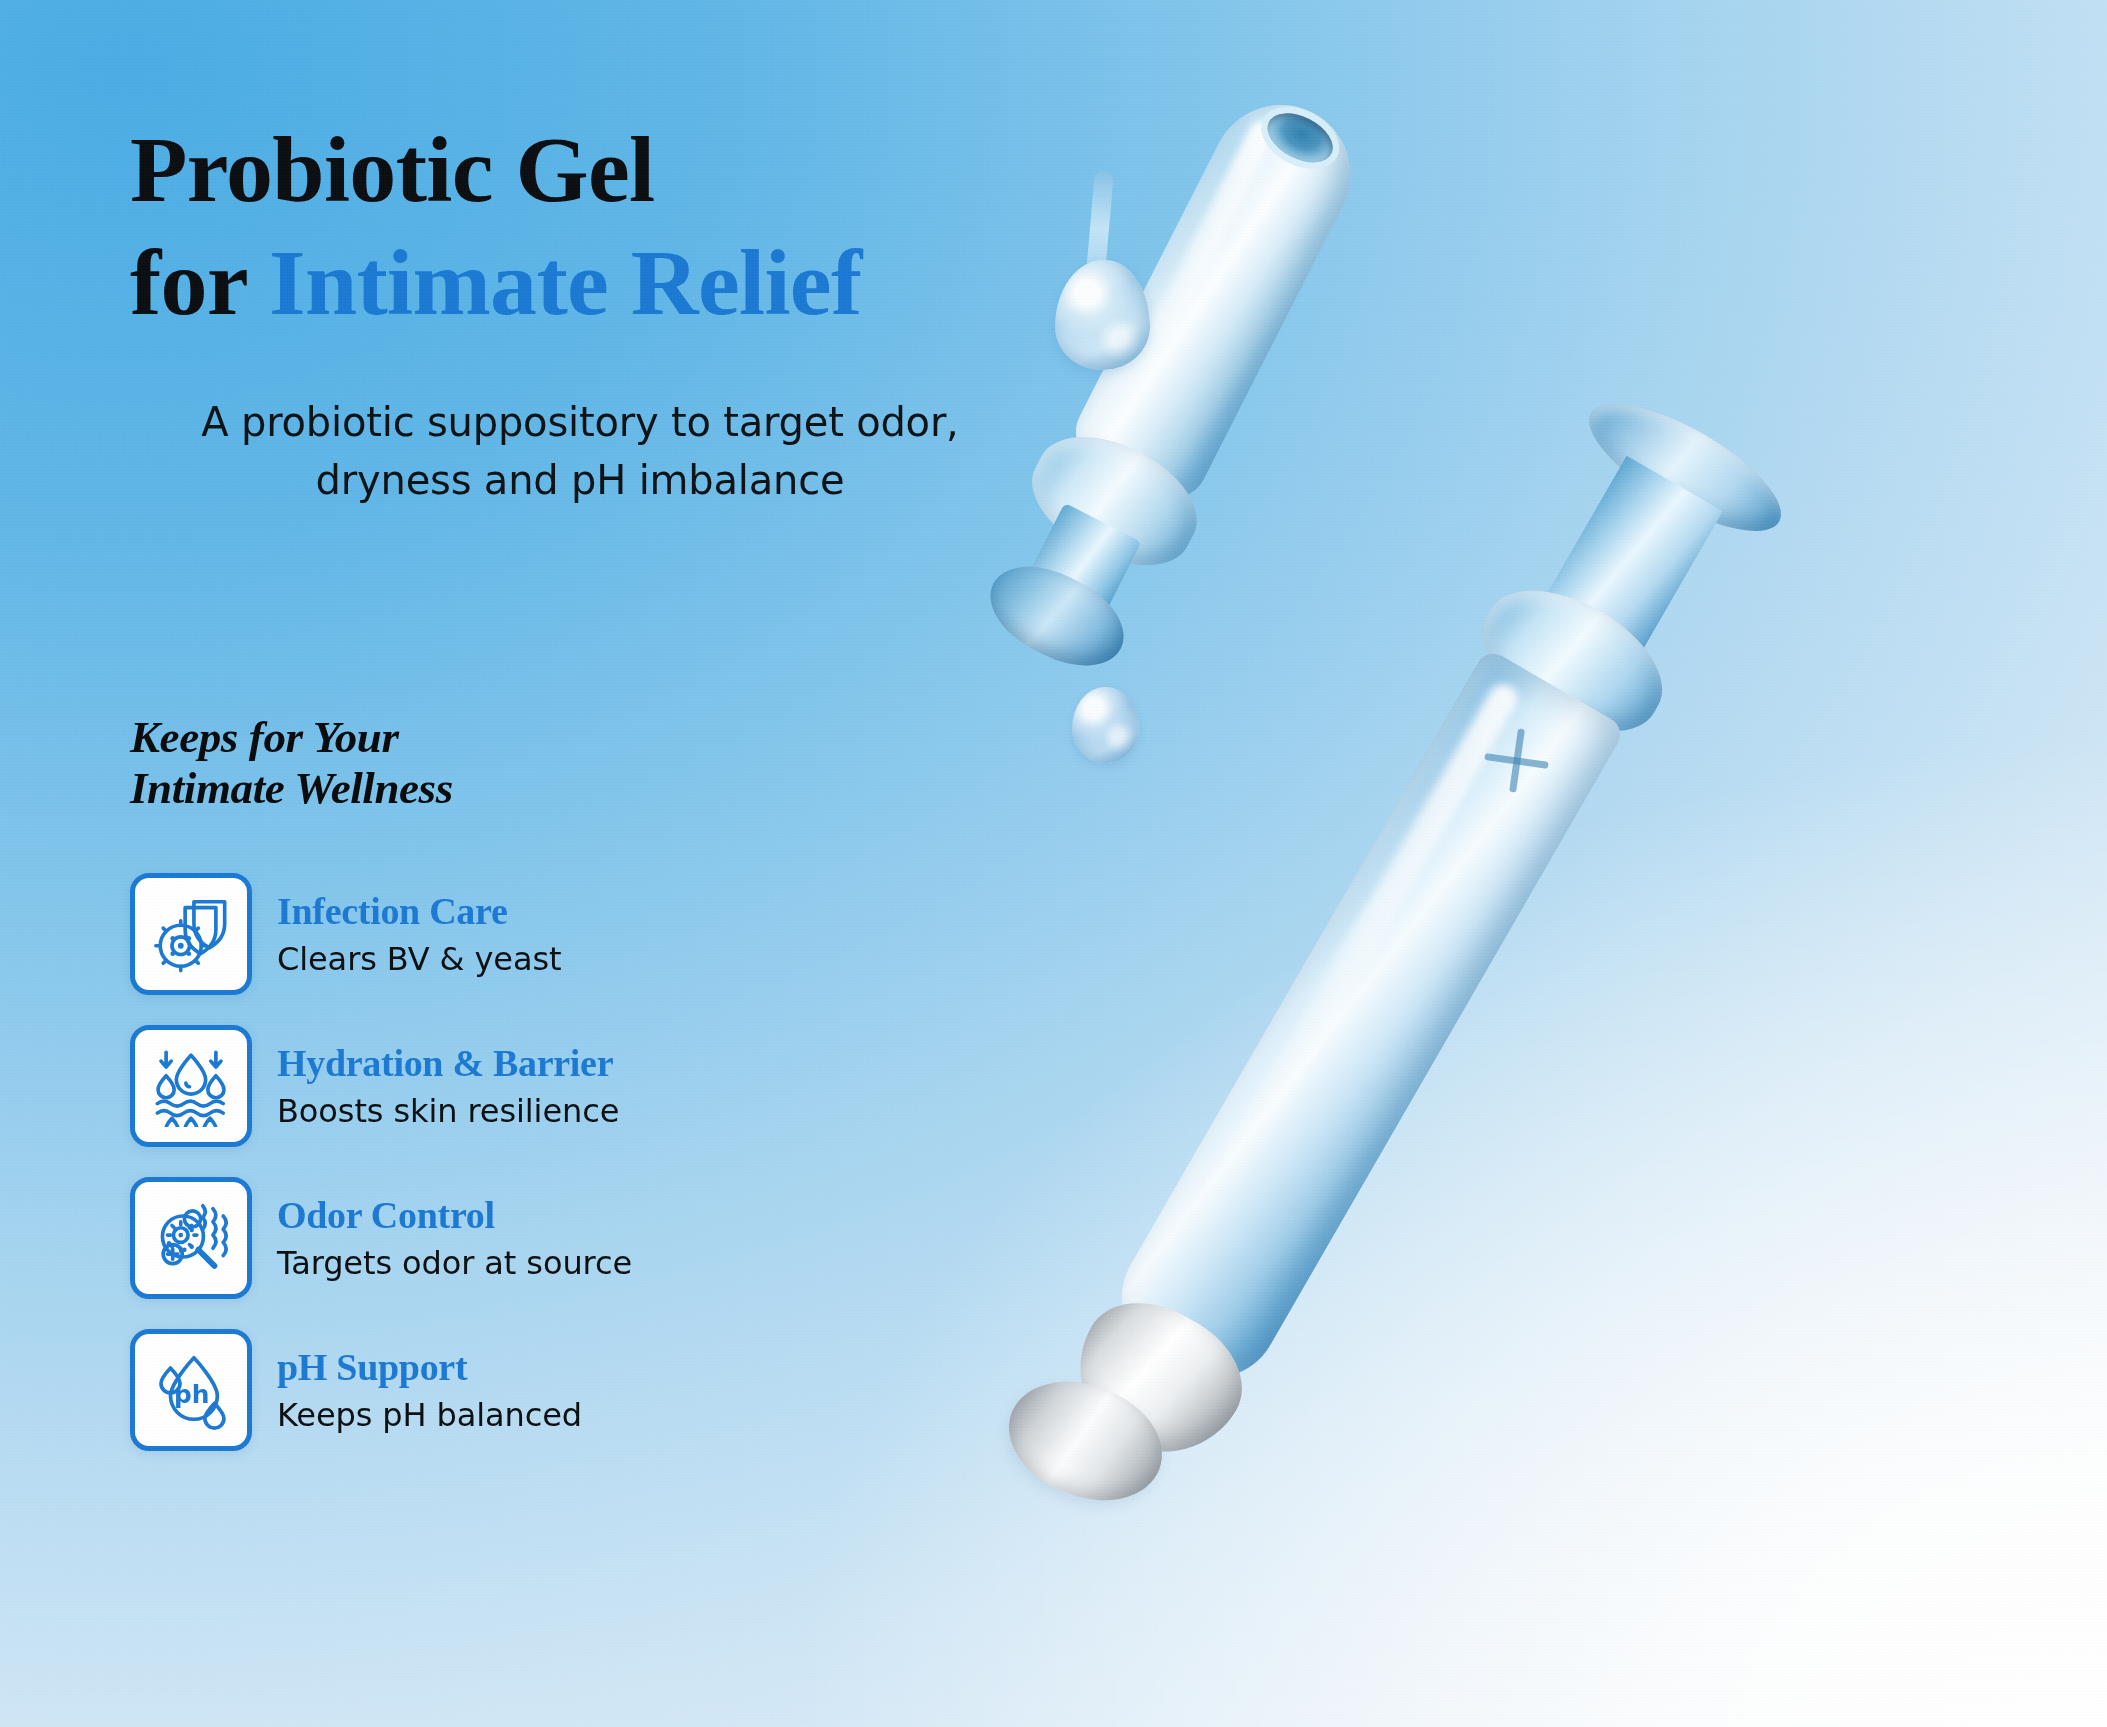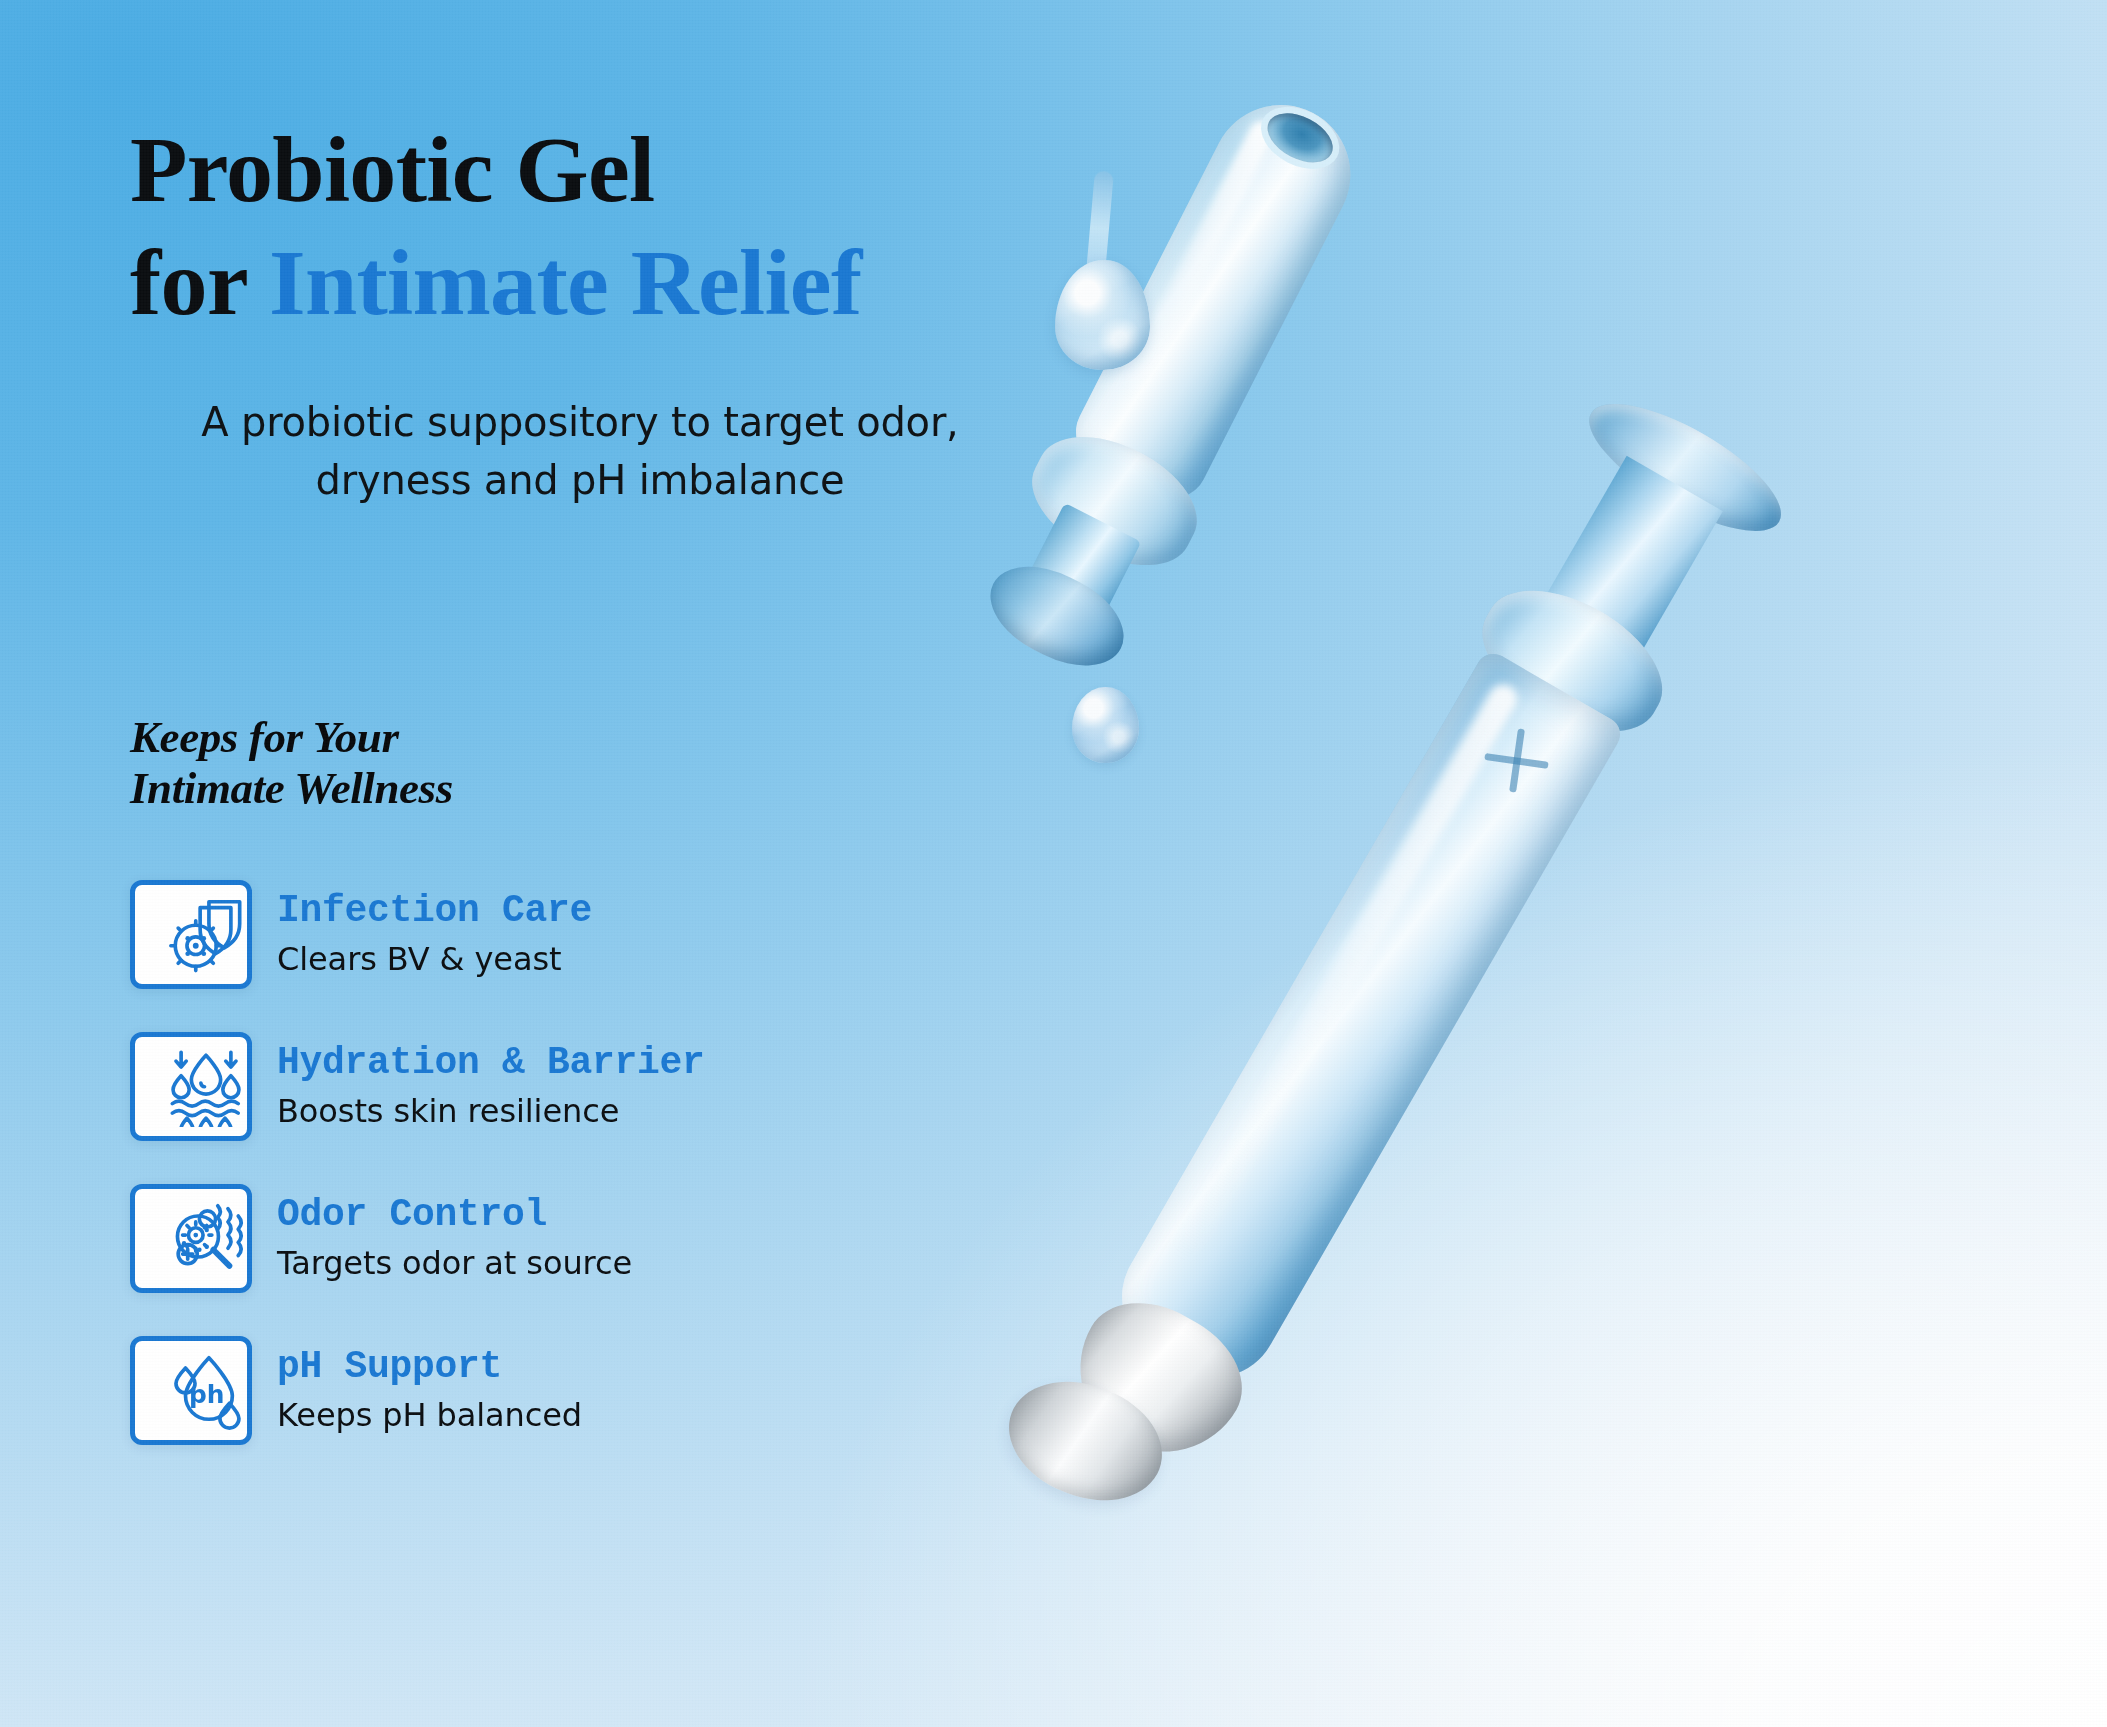--- a/index.html
+++ b/index.html
@@ -68,31 +68,31 @@
   
   #features{ margin-top:44px; }
   .feature{
     display:flex;
     align-items:center;
     height:152px;
     gap:25px;
   }
   .ficon{
     flex:0 0 auto;
-    width:122px; height:109px;
+    width:122px; height:122px;
     background:#ffffff;
     border:5.1px solid #1a78d2;
-    border-radius:12px;
-    display:flex; align-items:center; justify-content:flex-end;
+    border-radius:19px;
+    display:flex; align-items:center; justify-content:center;
     box-shadow:0 2.9px 10.2px rgba(20,70,120,.10);
   }
   .ficon svg{ display:block; }
   .ftext{ display:flex; flex-direction:column; justify-content:center; }
   .ftitle{
-    font-family:Liberation Mono, monospace;
+    font-family:Liberation Serif, serif;
     font-weight:700;
     font-size:38px;
     line-height:1.12;
     color:#1a78d2;
     letter-spacing:-0.3px;
   }
   .fdesc{
     margin-top:8.8px;
     font-family:"DejaVu Sans", sans-serif;
     font-weight:400;

